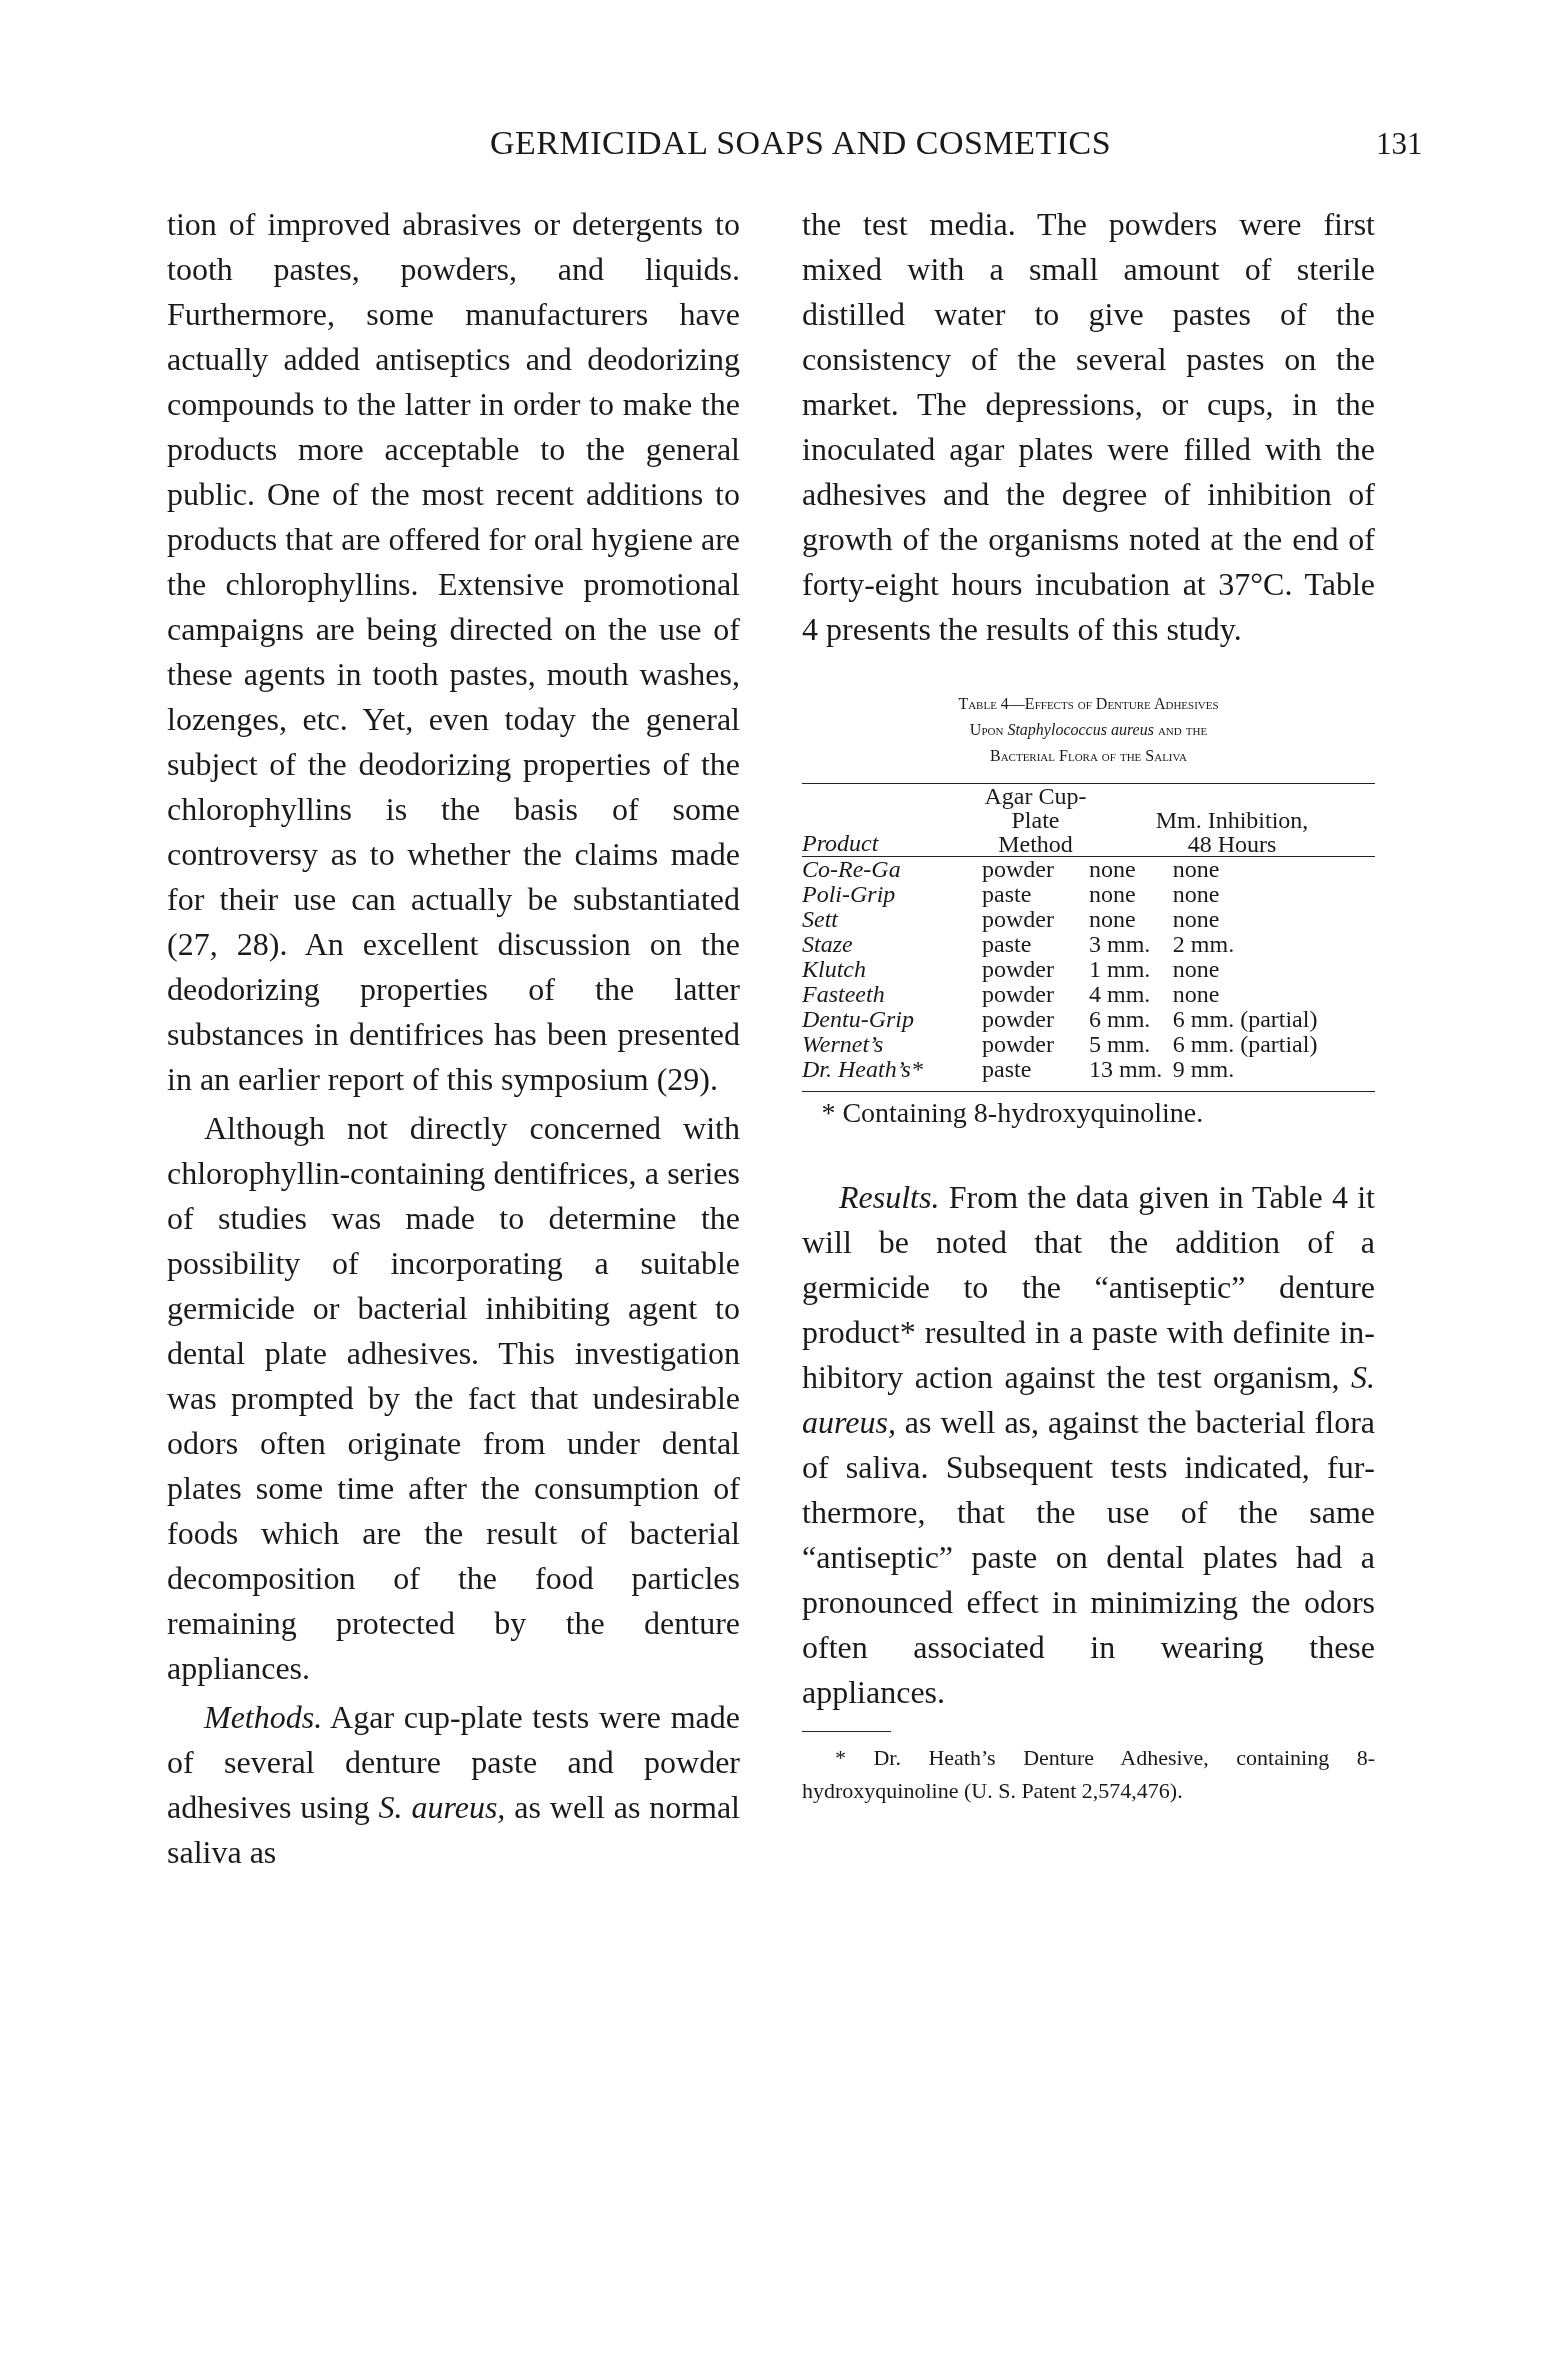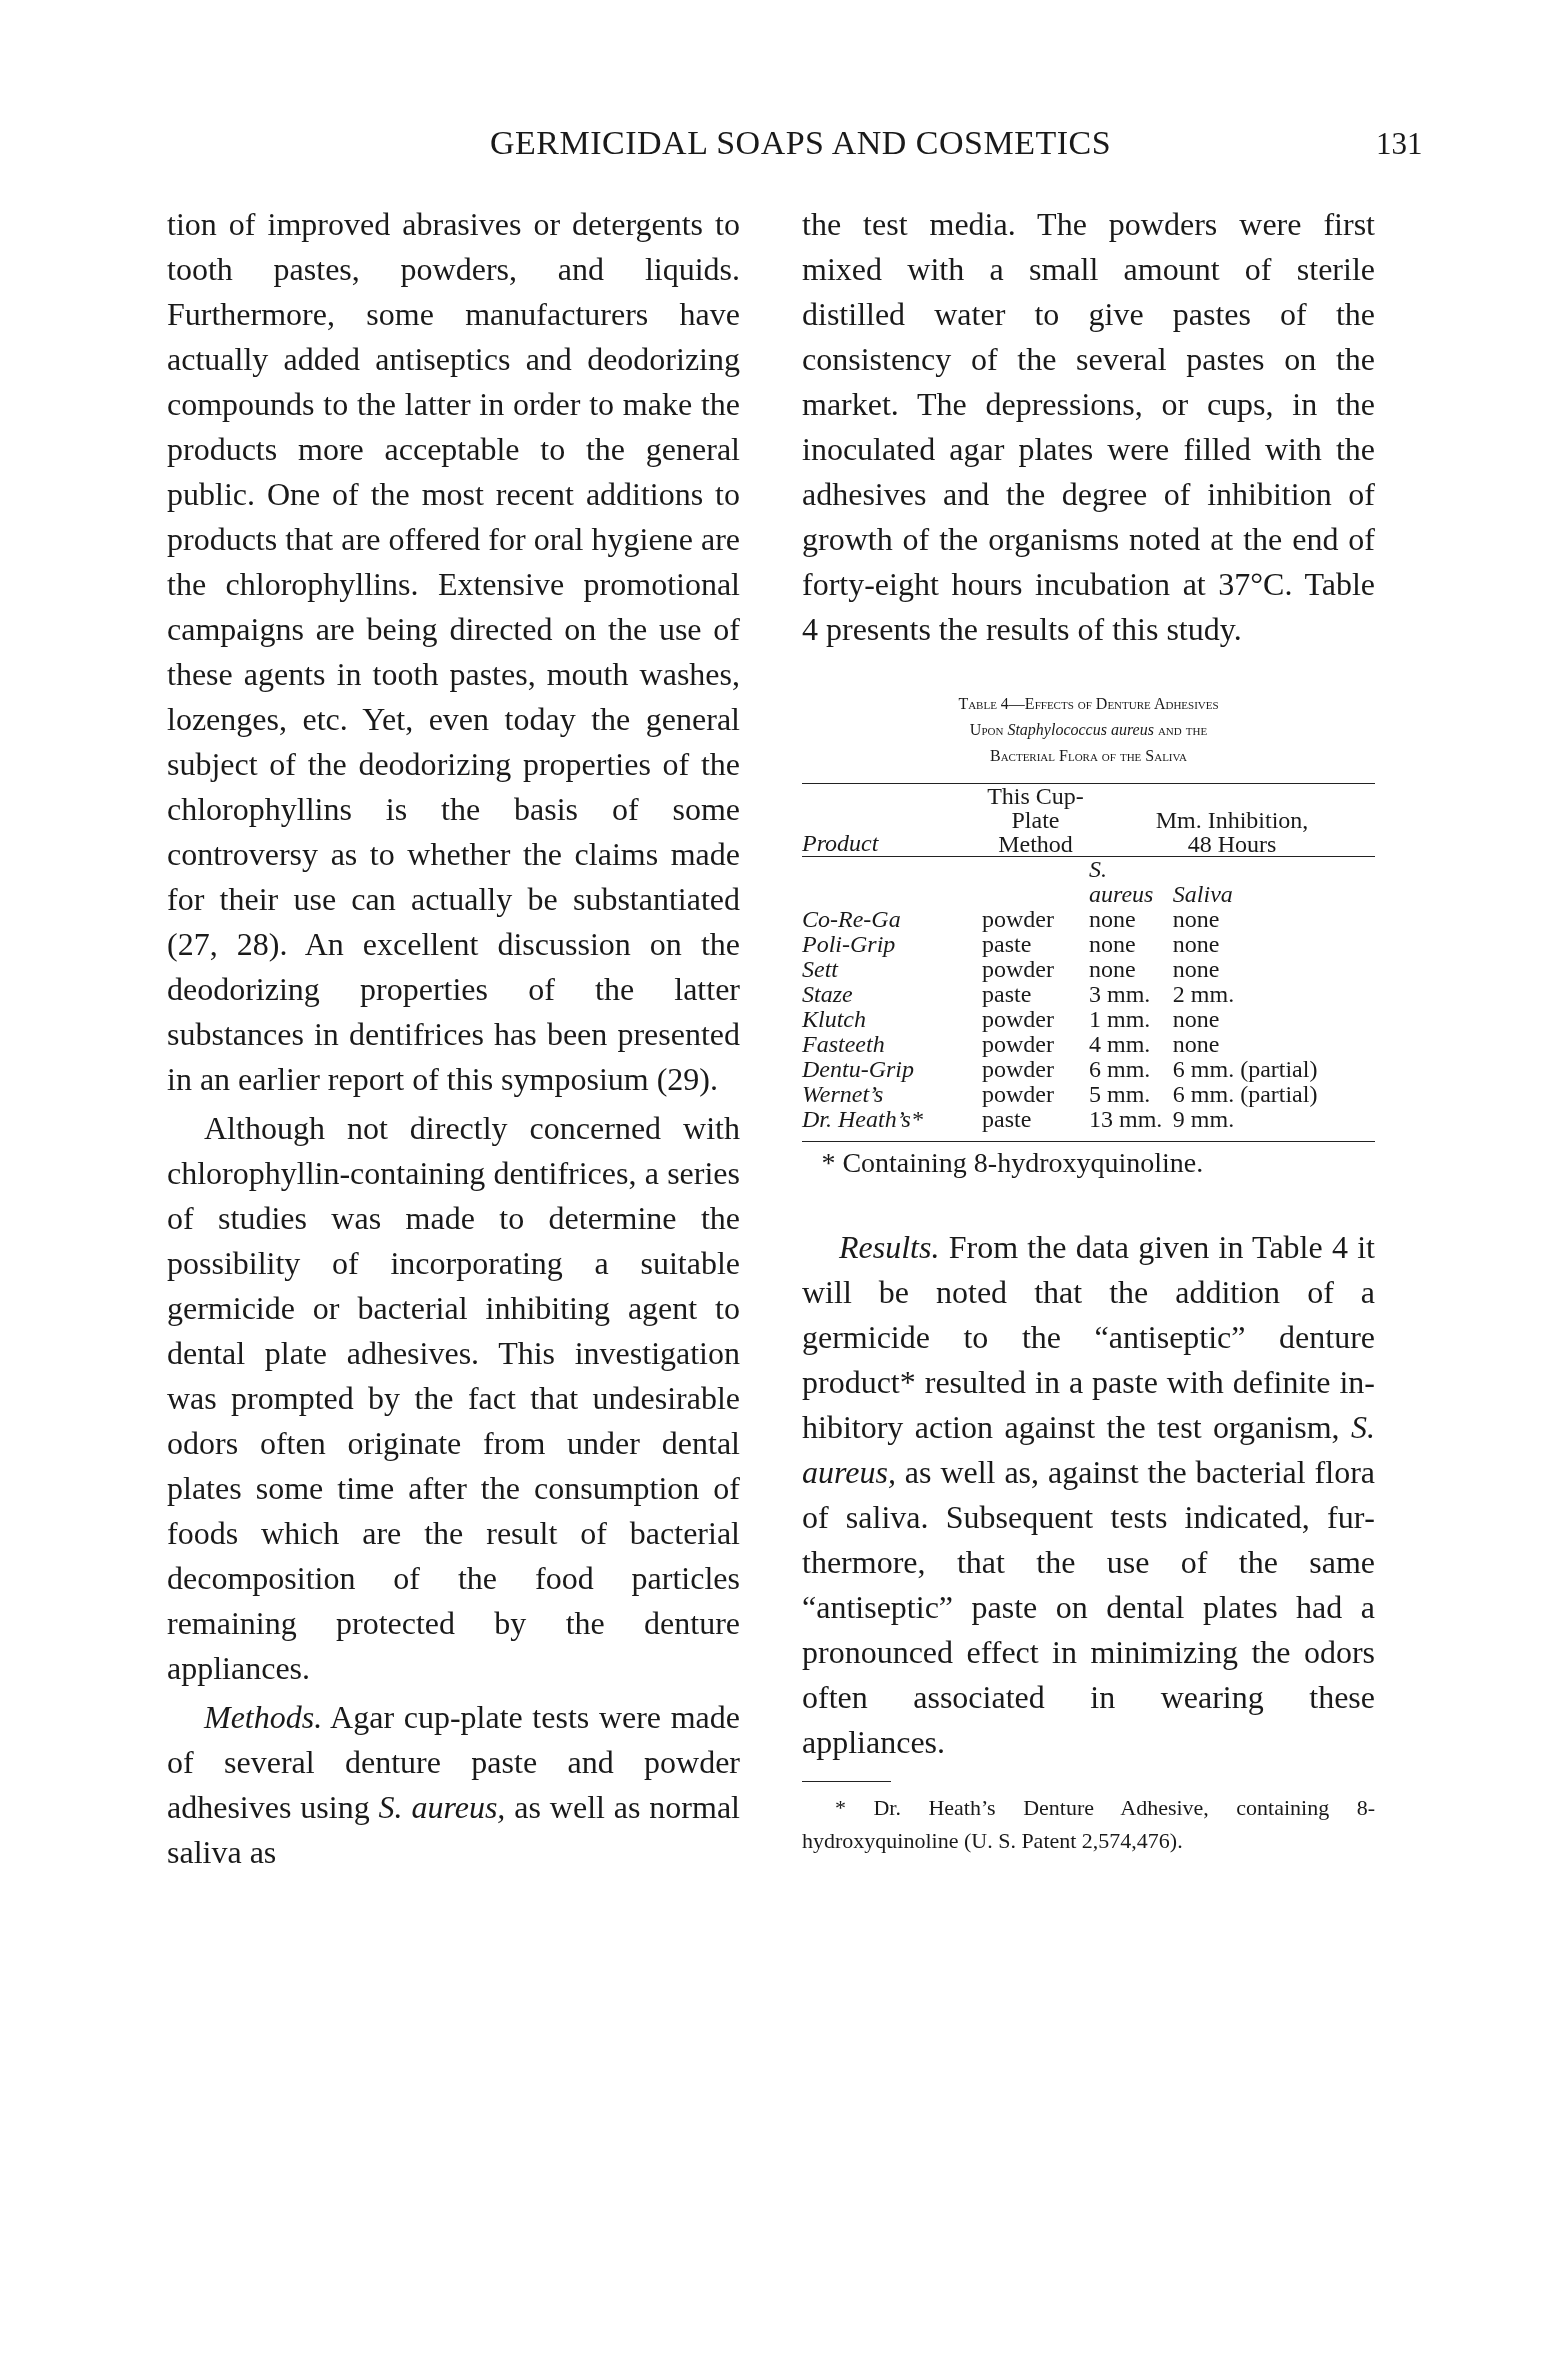--- a/index.html
+++ b/index.html
@@ -54,34 +54,28 @@
     <div class="table-caption">
       <div>Table 4—Effects of Denture Adhesives</div>
       <div><span>Upon </span><i>Staphylococcus aureus</i><span> and the</span></div>
       <div>Bacterial Flora of the Saliva</div>
     </div>
     <div class="rule" style="margin-top:13.6px"></div>
     <table class="data">
       <tbody>
           <tr class="hdr">
         <th class="c-product">Product</th>
-        <th class="c-method" colspan="1"><span style="display:inline-block;width:107px;text-align:center">This Cup-Plate Method</span></th>
+        <th class="c-method" colspan="1"><span style="display:inline-block;width:107px;text-align:center">Agar Cup-Plate Method</span></th>
         <th class="c-inhib" colspan="2"><span style="display:inline-block;width:165px;text-align:center">Mm. Inhibition, 48 Hours</span></th>
       </tr>
       <tr>
             <td colspan="4" style="padding:0">
               <div class="rule"></div>
             </td>
           </tr>
-      <tr class="sub">
-        <td></td>
-        <td></td>
-        <td class="c-sa">S. aureus</td>
-        <td class="c-sal">Saliva</td>
-      </tr>
       <tr>
             <td class="c-product">Co-Re-Ga</td>
             <td class="c-form">powder</td>
             <td class="c-sa">none</td>
             <td class="c-sal">none</td>
           </tr>
       <tr>
             <td class="c-product">Poli-Grip</td>
             <td class="c-form">paste</td>
             <td class="c-sa">none</td>

